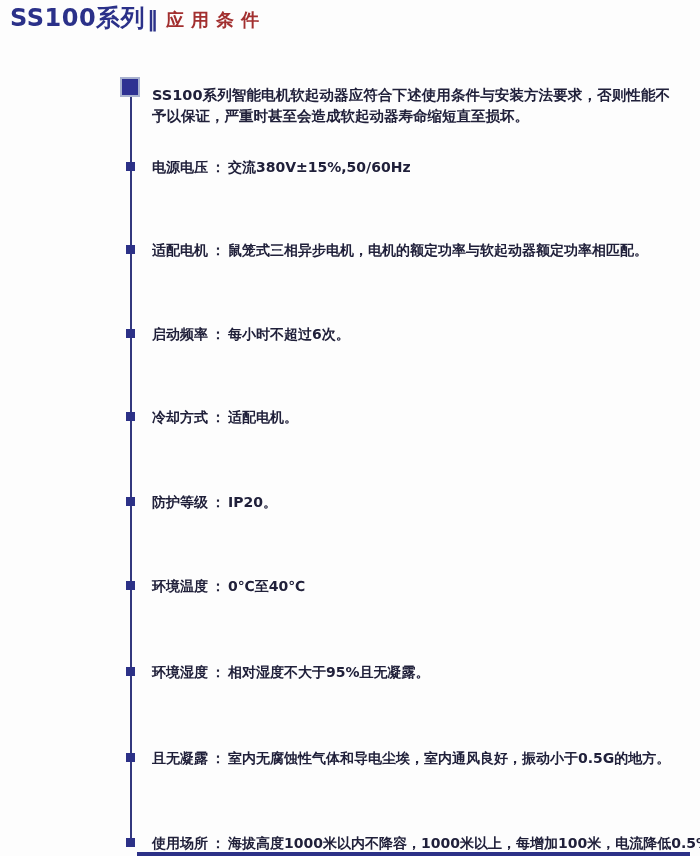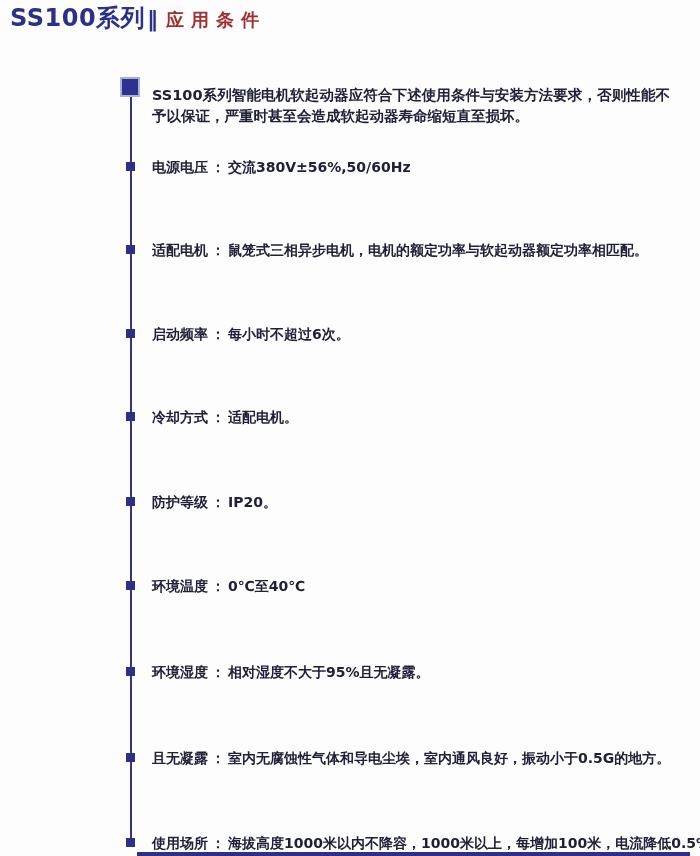--- a/index.html
+++ b/index.html
@@ -119,21 +119,21 @@
     <span class="title-separator">‖</span>
     <span class="title-section">应用条件</span>
   </div>
 
   <div class="vline"></div>
 
   <div class="big-bullet"></div>
   <div class="intro">SS100系列智能电机软起动器应符合下述使用条件与安装方法要求，否则性能不予以保证，严重时甚至会造成软起动器寿命缩短直至损坏。</div>
 
   <div class="small-bullet" style="top:162px"></div>
-  <div class="item-text" style="top:158px"><span>电源电压</span><span class="colon">：</span><span>交流380V±56%,50/60Hz</span></div>
+  <div class="item-text" style="top:158px"><span>电源电压</span><span class="colon">：</span><span>交流380V±15%,50/60Hz</span></div>
 
   <div class="small-bullet" style="top:245px"></div>
   <div class="item-text" style="top:241px"><span>适配电机</span><span class="colon">：</span><span>鼠笼式三相异步电机，电机的额定功率与软起动器额定功率相匹配。</span></div>
 
   <div class="small-bullet" style="top:329px"></div>
   <div class="item-text" style="top:325px"><span>启动频率</span><span class="colon">：</span><span>每小时不超过6次。</span></div>
 
   <div class="small-bullet" style="top:412px"></div>
   <div class="item-text" style="top:408px"><span>冷却方式</span><span class="colon">：</span><span>适配电机。</span></div>
 

